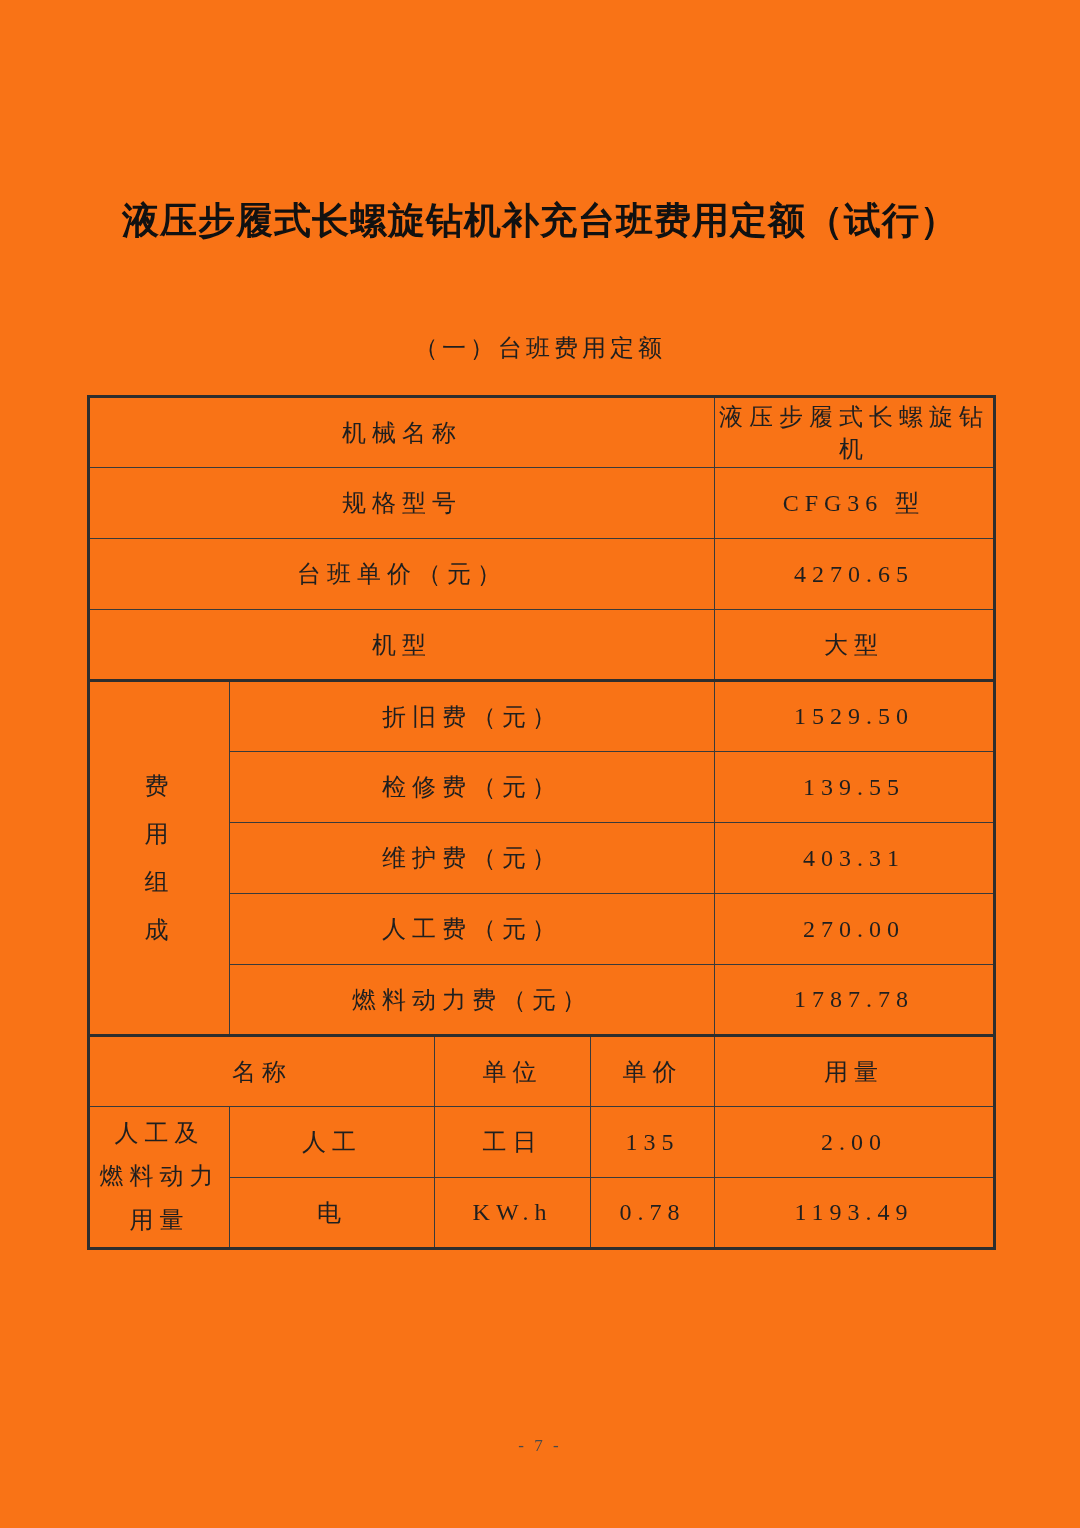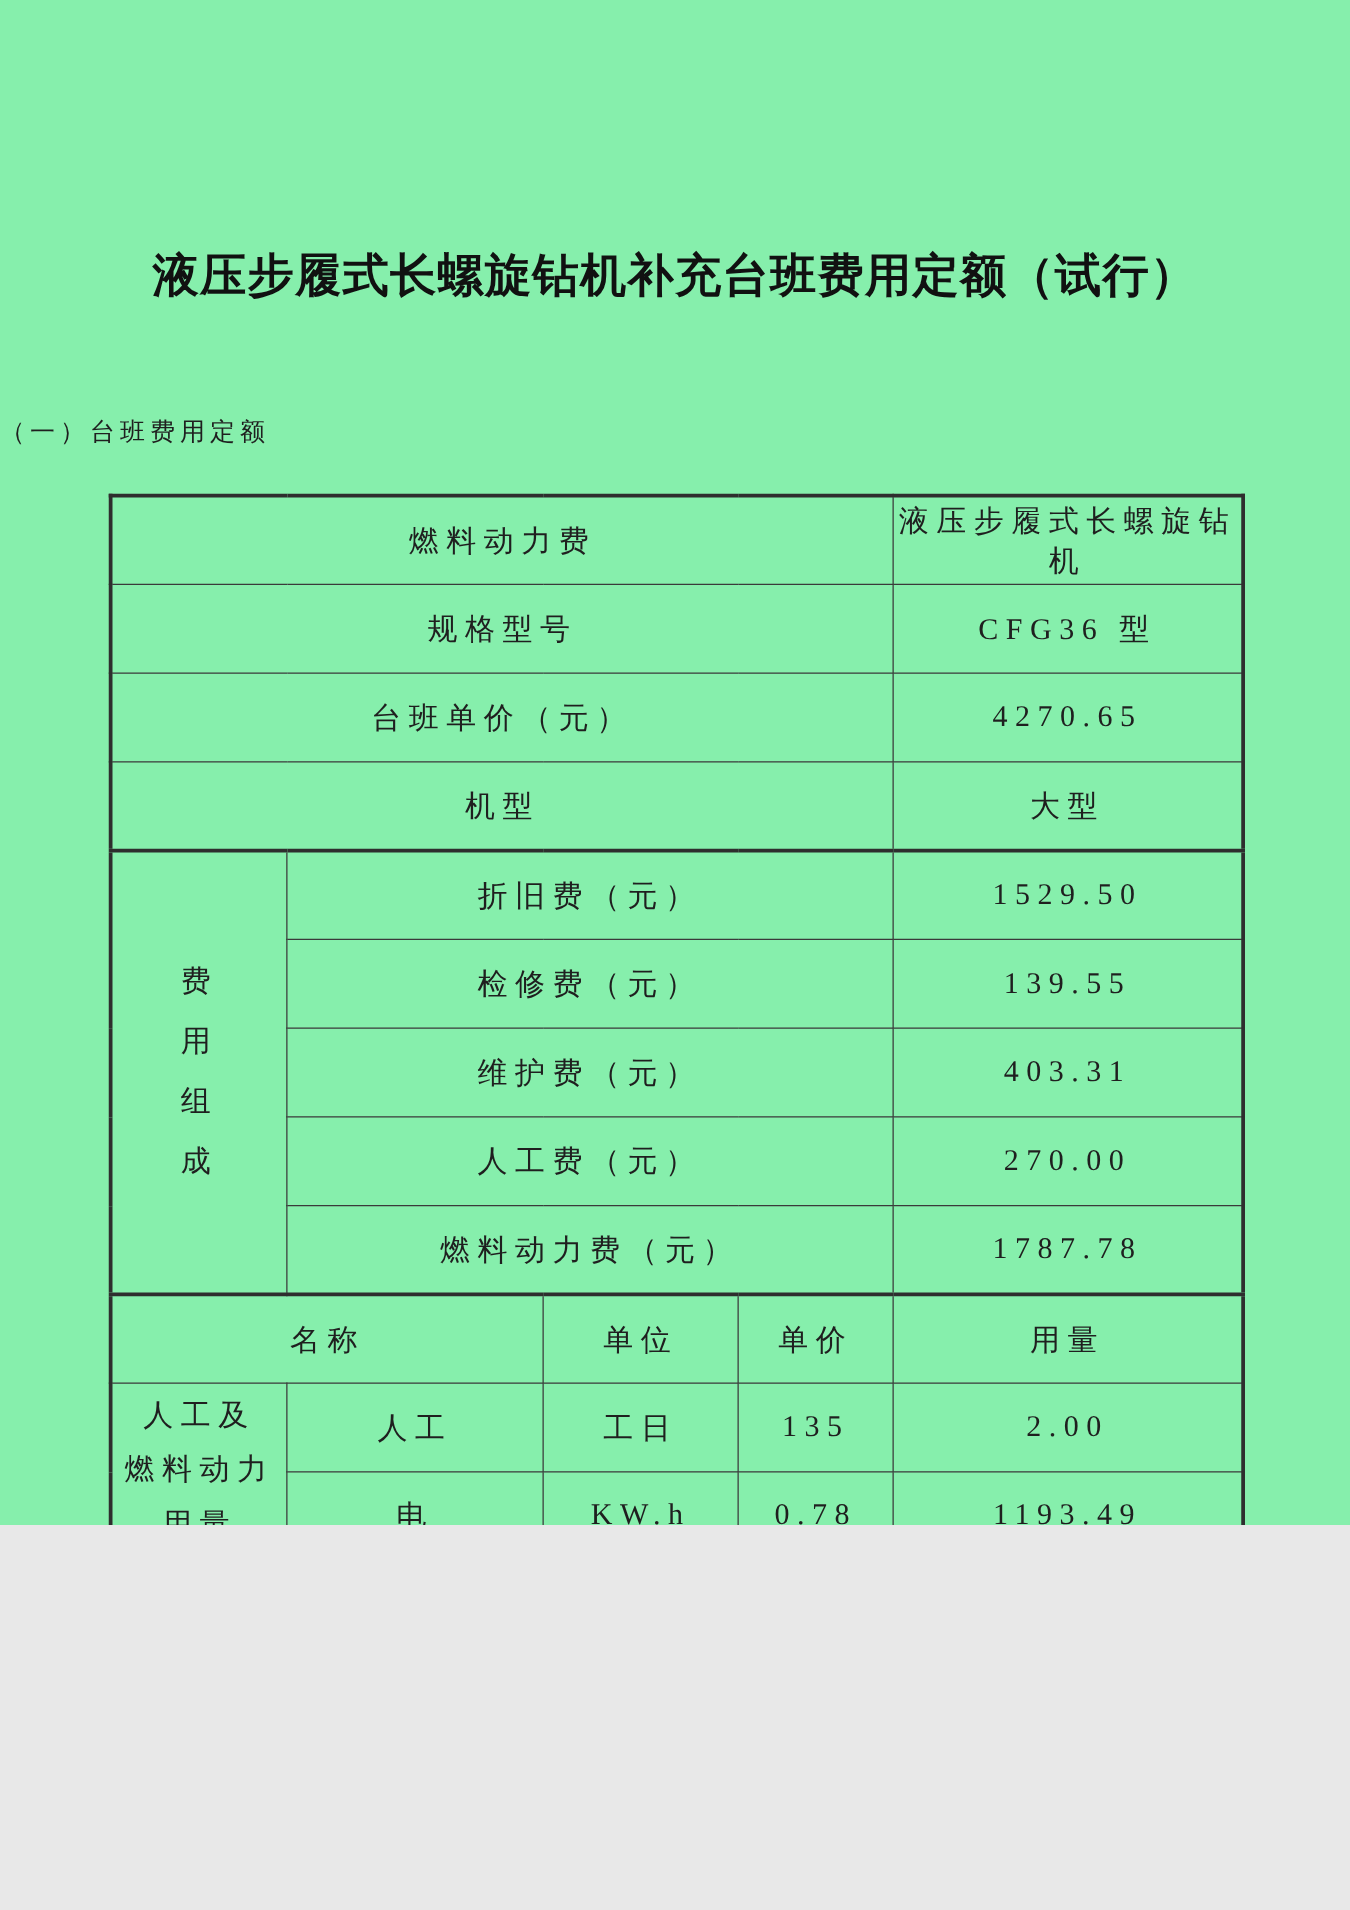--- a/index.html
+++ b/index.html
@@ -1,43 +1,44 @@
 <!DOCTYPE html>
 <html><head>
 <meta charset="utf-8">
 <style>
   * { margin: 0; padding: 0; box-sizing: border-box; }
   html, body { background: #e8e8e8; }
   body { font-family: "Liberation Serif", "DejaVu Serif", serif; }
   .page {
     position: relative;
     width: 1080px;
-    height: 1220px;
+    height: 1528px;
     margin: 0 auto;
-    background: #86efac;
+    background: #f97316;
     color: #1f1f1f;
     overflow: hidden;
   }
   .doc-title {
     position: absolute;
     top: 196px;
     left: 0;
     width: 100%;
     text-align: center;
     font-size: 37px;
     font-weight: bold;
     letter-spacing: 1px;
     color: #111;
   }
   .doc-subtitle {
     position: absolute;
     top: 332px;
     left: 0;
     width: 100%;
-    font-size: 20px;
+    text-align: center;
+    font-size: 24px;
     letter-spacing: 4px;
     color: #1f1f1f;
   }
   table.quota {
     position: absolute;
     left: 87px;
     top: 395px;
     width: 906px;
     border-collapse: collapse;
     table-layout: fixed;
@@ -97,21 +98,21 @@
   <table class="quota">
     <colgroup>
       <col class="c1">
         <col class="c2">
         <col class="c3">
         <col class="c4">
         <col class="c5">
     </colgroup>
     <tbody>
       <tr>
-        <td colspan="4">燃料动力费</td>
+        <td colspan="4">机械名称</td>
         <td class="cjk-val">液压步履式长螺旋钻机</td>
       </tr>
       <tr>
         <td colspan="4">规格型号</td>
         <td class="num">CFG36 型</td>
       </tr>
       <tr>
         <td colspan="4">台班单价（元）</td>
         <td class="num">4270.65</td>
       </tr>

